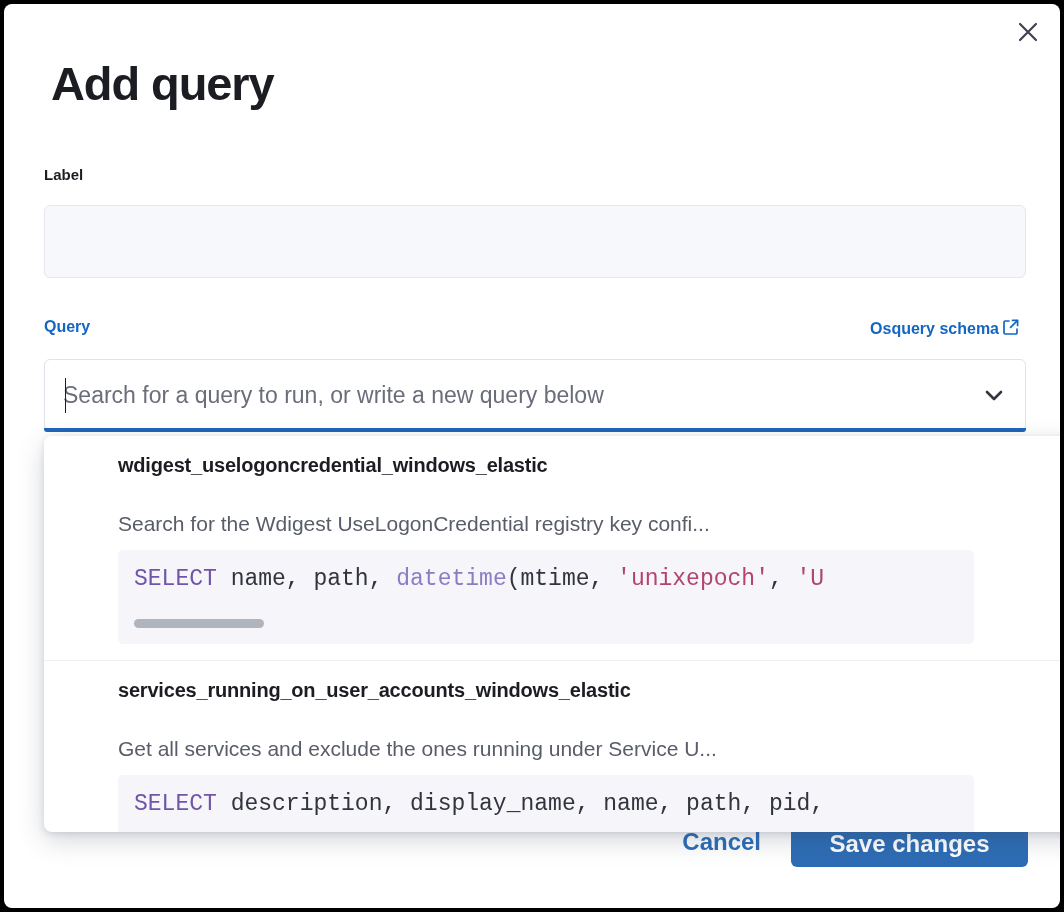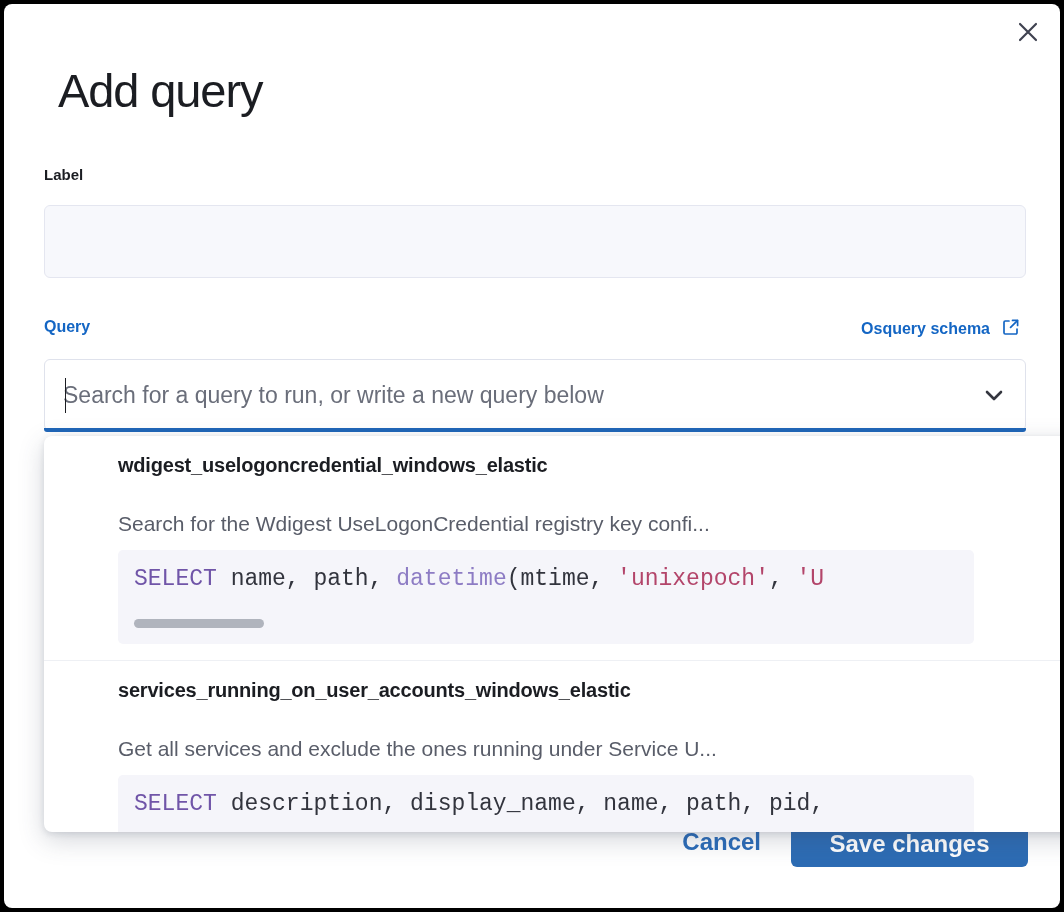--- a/index.html
+++ b/index.html
@@ -29,24 +29,24 @@
     background: none; border: none; cursor: pointer;
     padding: 0;
   }
   .close-btn svg { display: block; }
 
   
   .modal-title {
     position: absolute;
     left: 38px; top: 44px;
     font-size: 47px;
-    font-weight: 400;
+    font-weight: 700;
     letter-spacing: -1.1px;
     color: #1b1d22;
-    margin: 16px;
+    margin: 9px;
     line-height: 1.15;
   }
 
   
   .field-label {
     position: absolute;
     left: 40px; top: 162px;
     font-size: 15px;
     font-weight: 700;
     color: #1b1d22;
@@ -70,21 +70,21 @@
   .query-label {
     position: absolute;
     left: 40px; top: 314px;
     font-size: 16px;
     font-weight: 700;
     color: #1466c4;
   }
   .schema-link {
     position: absolute;
     right: 40px; top: 314px;
-    display: flex; align-items: center; gap: 12px;
+    display: flex; align-items: center; gap: 3px;
     font-size: 16px; font-weight: 700;
     color: #1466c4;
     text-decoration: none;
     cursor: pointer;
   }
 
   
   .combobox {
     position: absolute;
     left: 40px; top: 355px;

